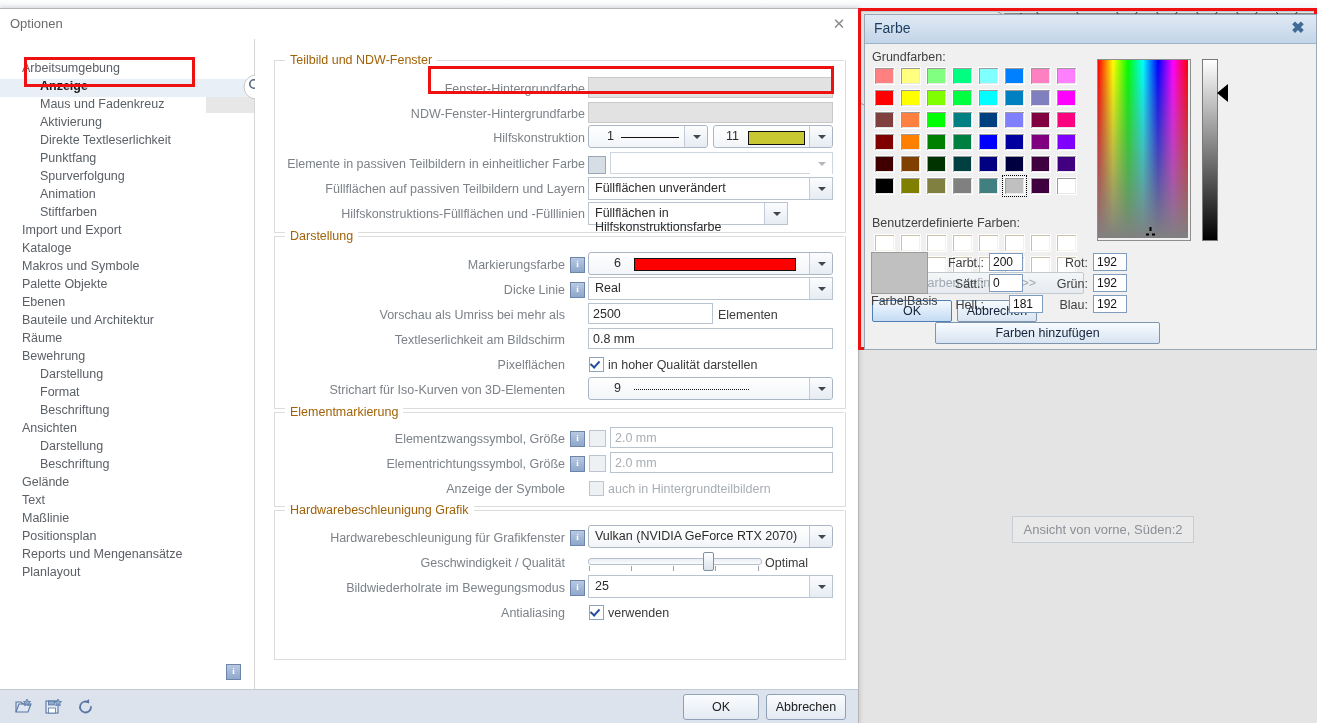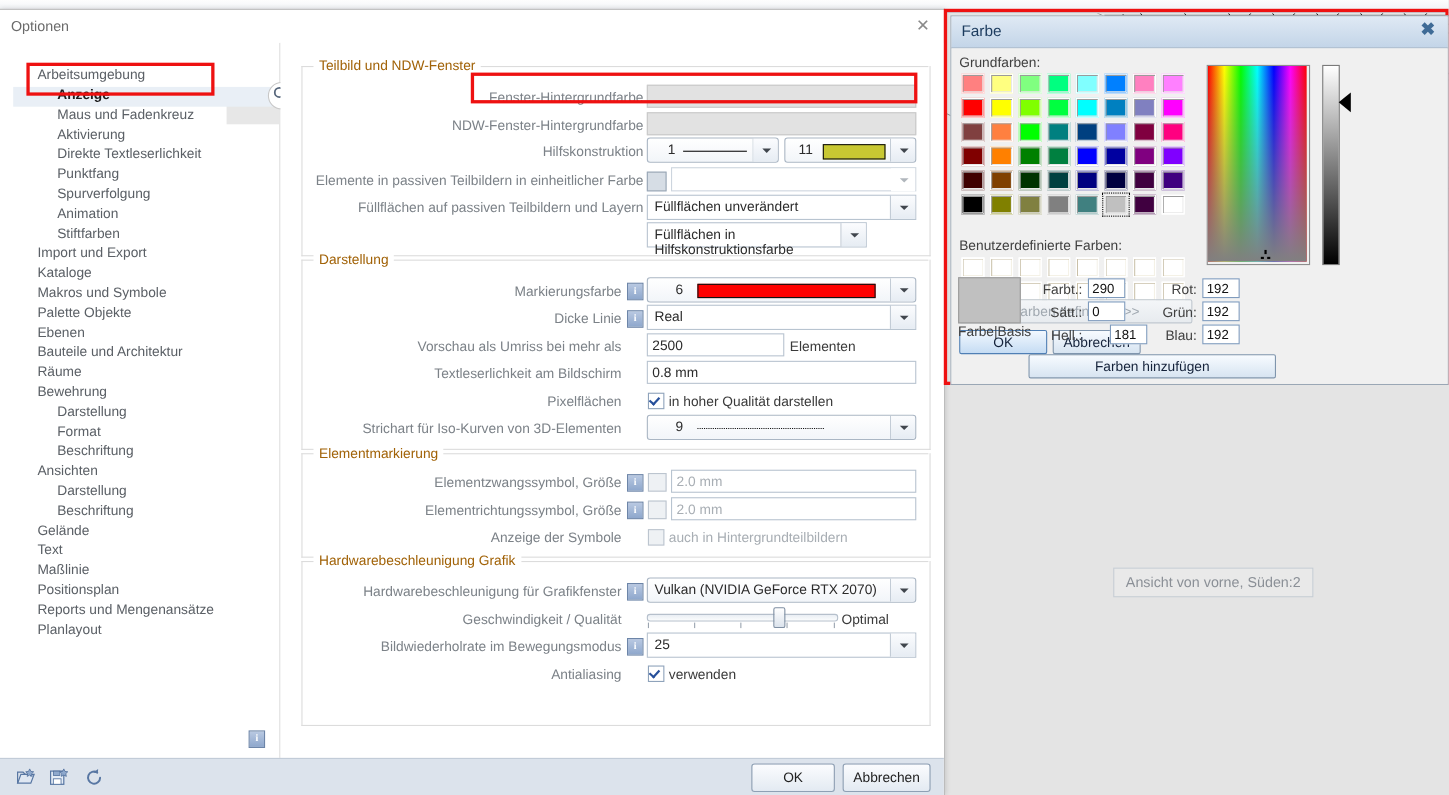--- a/index.html
+++ b/index.html
@@ -27,21 +27,21 @@
   #opt-title .txt{position:absolute;left:10px;top:7px;font-size:13px;color:#6b6b6b;}
   #opt-close{position:absolute;right:8px;top:5px;width:22px;height:20px;
     text-align:center;line-height:20px;font-size:15px;color:#8a8a8a;cursor:pointer;}
   #opt-body{position:absolute;left:0;top:30px;width:858px;height:650px;background:#fff;}
   #opt-footer{position:absolute;left:0;top:680px;width:858px;height:35px;
     background:#dce3ec;border-top:1px solid #c2ccd8;}
 
   
   #sidebar{position:absolute;left:0;top:0;width:254px;height:650px;background:#fff;
     border-right:1px solid #d6d6d6;}
-  .nav{position:absolute;left:12px;width:254px;height:18px;font-size:12.5px;color:#5b6066;
+  .nav{position:absolute;left:0;width:254px;height:18px;font-size:12.5px;color:#5b6066;
     white-space:nowrap;cursor:pointer;}
   .nav.lvl0{padding-left:22px;}
   .nav.lvl1{padding-left:40px;}
   .nav.sel{background:#e9eff6;color:#1d1d1d;font-weight:bold;}
   #sidebar-scroll{position:absolute;left:206px;top:52px;width:48px;height:22px;
     background:#e7e7e7;}
 
   
   #mainpane{position:absolute;left:255px;top:0;width:603px;height:650px;background:#fff;}
   .grp{position:absolute;border:1px solid #dcdcdc;border-top:none;}
@@ -316,20 +316,21 @@
         <span class="cval"></span>
         <span class="arw" style="background:#fff;border-left:none;"></span>
       </div>
 
       <div class="lbl" style="left:30px;top:143px;width:300px;">Füllflächen auf passiven Teilbildern und Layern</div>
       <div class="combo plain" style="left:333px;top:138px;width:245px;">
         <span class="cval">Füllflächen unverändert</span>
         <span class="arw"></span>
       </div>
 
+      <div class="lbl" style="left:20px;top:168px;width:310px;">Hilfskonstruktions-Füllflächen und -Fülllinien</div>
       <div class="combo plain" style="left:333px;top:163px;width:200px;">
         <span class="cval">Füllflächen in Hilfskonstruktionsfarbe</span>
         <span class="arw"></span>
       </div>
 
       <div class="grp" style="left:19px;top:197px;width:570px;height:172px;"></div>
       <div class="grp-top" style="left:19px;top:197px;width:14px;"></div>
       <div class="grp-top" style="left:97px;top:197px;width:492px;"></div>
       <div class="grp-cap" style="left:30px;top:190px;">Darstellung</div>
 
@@ -558,21 +559,21 @@
           <rect x="6" y="6.5" width="3" height="2" fill="#000"></rect>
         </svg>
       </div>
       <div id="lumbar"></div>
       <div id="lumarrow" style="top:40px;"></div>
 
       <div id="preview" style="background: rgb(192, 192, 192);"></div>
       <div class="fl" style="left:6px;top:250px;">Farbe|Basis</div>
 
       <div class="fl" style="left:71px;top:212px;width:48px;text-align:right;">Farbt.:</div>
-      <div class="nfield" style="left:124px;top:209px;">290</div>
+      <div class="nfield" style="left:124px;top:209px;">200</div>
       <div class="fl" style="left:71px;top:233px;width:48px;text-align:right;">Sätt.:</div>
       <div class="nfield" style="left:124px;top:230px;">0</div>
       <div class="fl" style="left:71px;top:254px;width:48px;text-align:right;">Hell.:</div>
       <div class="nfield" style="left:124px;top:251px;margin-left:20px;">181</div>
 
       <div class="fl" style="left:175px;top:212px;width:48px;text-align:right;">Rot:</div>
       <div class="nfield" style="left:228px;top:209px;">192</div>
       <div class="fl" style="left:175px;top:233px;width:48px;text-align:right;">Grün:</div>
       <div class="nfield" style="left:228px;top:230px;">192</div>
       <div class="fl" style="left:175px;top:254px;width:48px;text-align:right;">Blau:</div>

